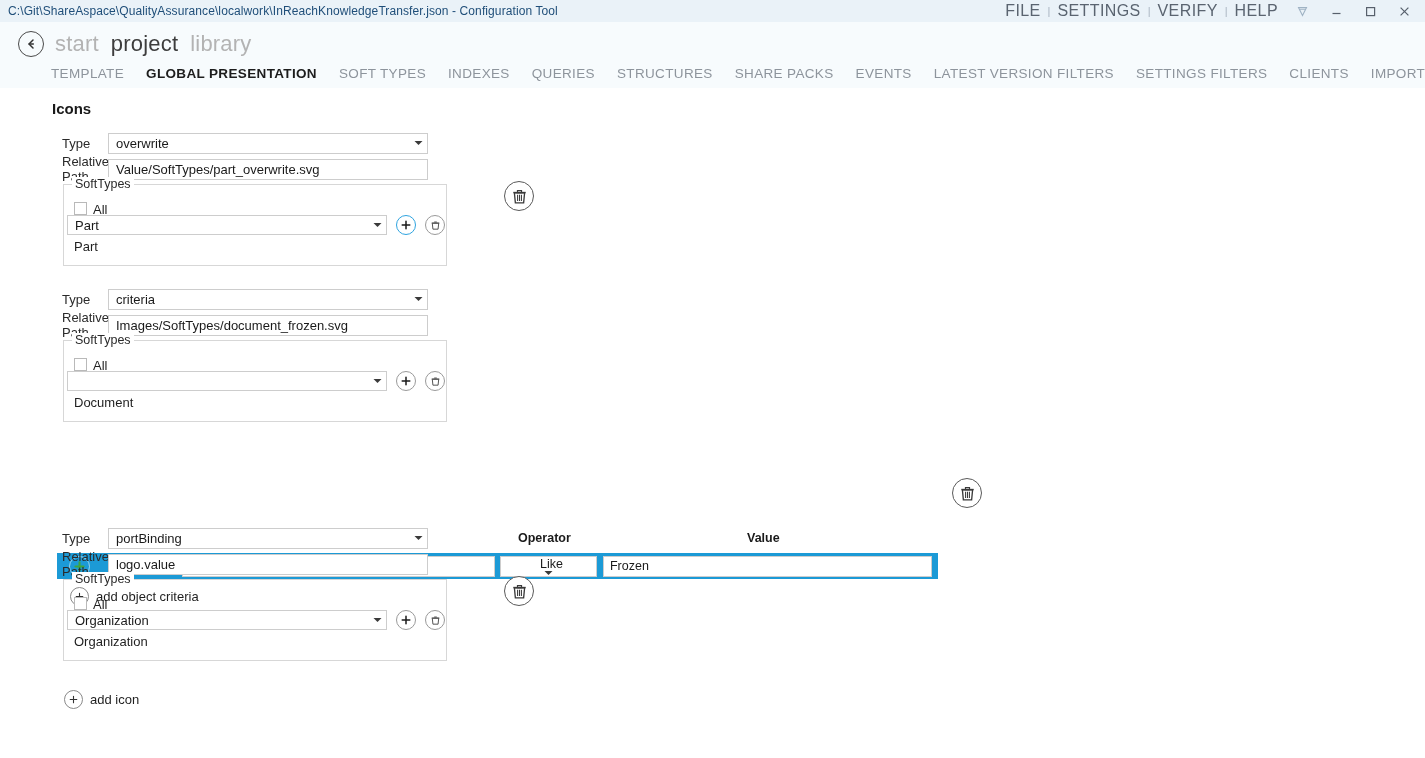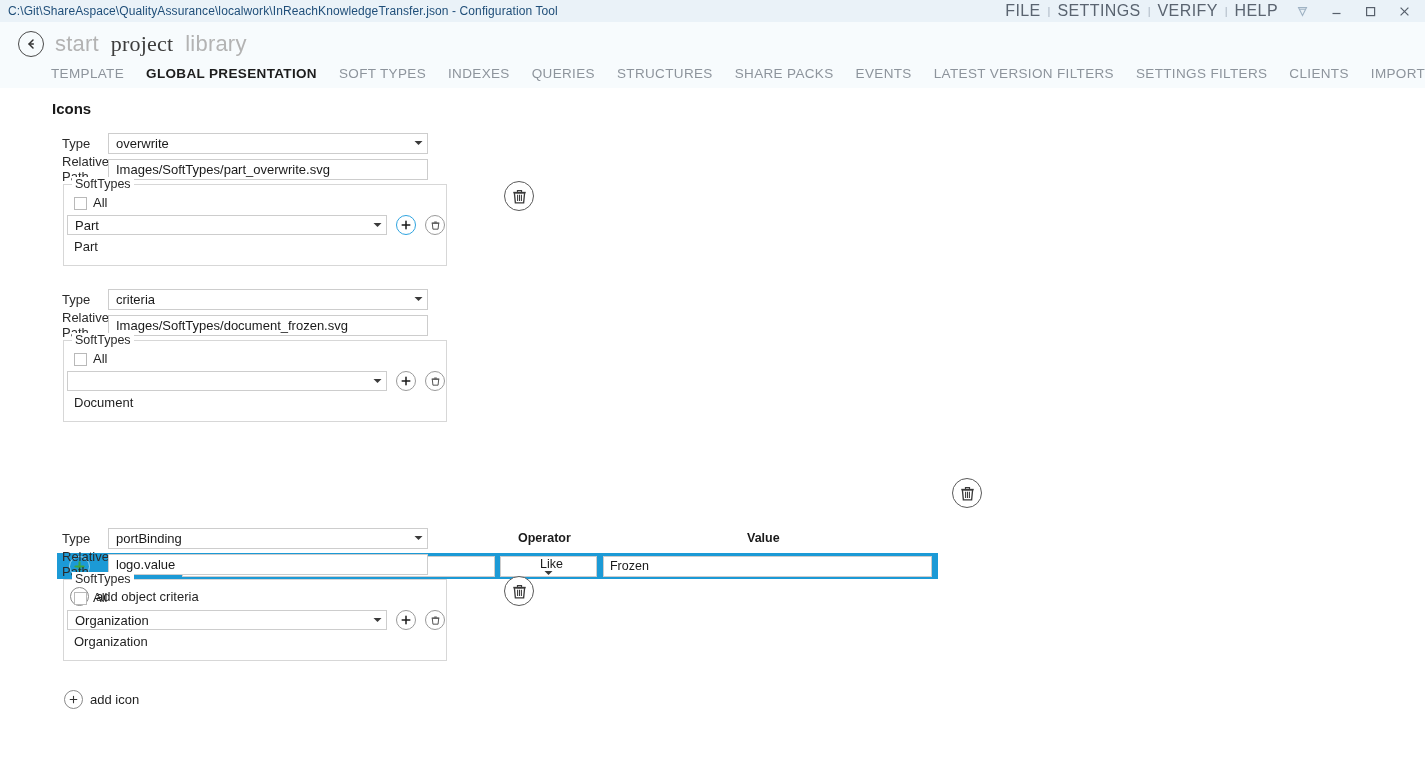--- a/index.html
+++ b/index.html
@@ -80,21 +80,21 @@
     margin-right: 11px;
     flex: none;
   }
   .crumb {
     font-size: 22px;
     font-weight: 300;
     margin-right: 12px;
     letter-spacing: 0.2px;
   }
   .crumb.dim { color: #b3b3b3; }
-  .crumb.active { color: #3d3d3d; font-family: Liberation Serif, serif; }
+  .crumb.active { color: #3d3d3d; }
 
   #tabs {
     display: flex;
     align-items: center;
     padding-left: 40px;
     height: 26px;
     gap: 0;
   }
   .tab {
     font-size: 13.5px;
@@ -189,24 +189,24 @@
     position: absolute;
     top: -8px;
     left: 8px;
     background: #fff;
     padding: 0 3px;
     font-size: 12.5px;
     color: #2a2a2a;
   }
   .chk-row {
     display: flex;
-    align-items: flex-end;
+    align-items: flex-start;
     position: absolute;
     left: 10px;
-    top: 10px;
+    top: 17px;
   }
   .checkbox {
     width: 13px; height: 13px;
     border: 1px solid #b9b9b9;
     background: #fff;
     margin-right: 6px;
     box-sizing: border-box;
   }
   .chk-label { font-size: 13px; color: #1f1f1f; }
 
@@ -395,21 +395,21 @@
         <div class="arrow">
           <svg width="9" height="6" viewBox="0 0 9 6">
               <path d="M0.5 1 L4.5 5 L8.5 1 Z" fill="#3a3a3a"></path>
             </svg>
         </div>
       </div>
     </div>
     <div class="row">
       <div class="lbl">Relative Path</div>
       <div class="textbox">
-        <div class="val">Images/SoftTypes/part_overwrite.svg</div>
+        <div class="val">Value/SoftTypes/part_overwrite.svg</div>
       </div>
     </div>
 
     <div class="groupbox" style="left:63px; top:52px; width:384px; height:82px;">
       <div class="legend">SoftTypes</div>
       <div class="chk-row">
         <div class="checkbox"></div>
         <div class="chk-label">All</div>
       </div>
       <div class="st-combo-row">

